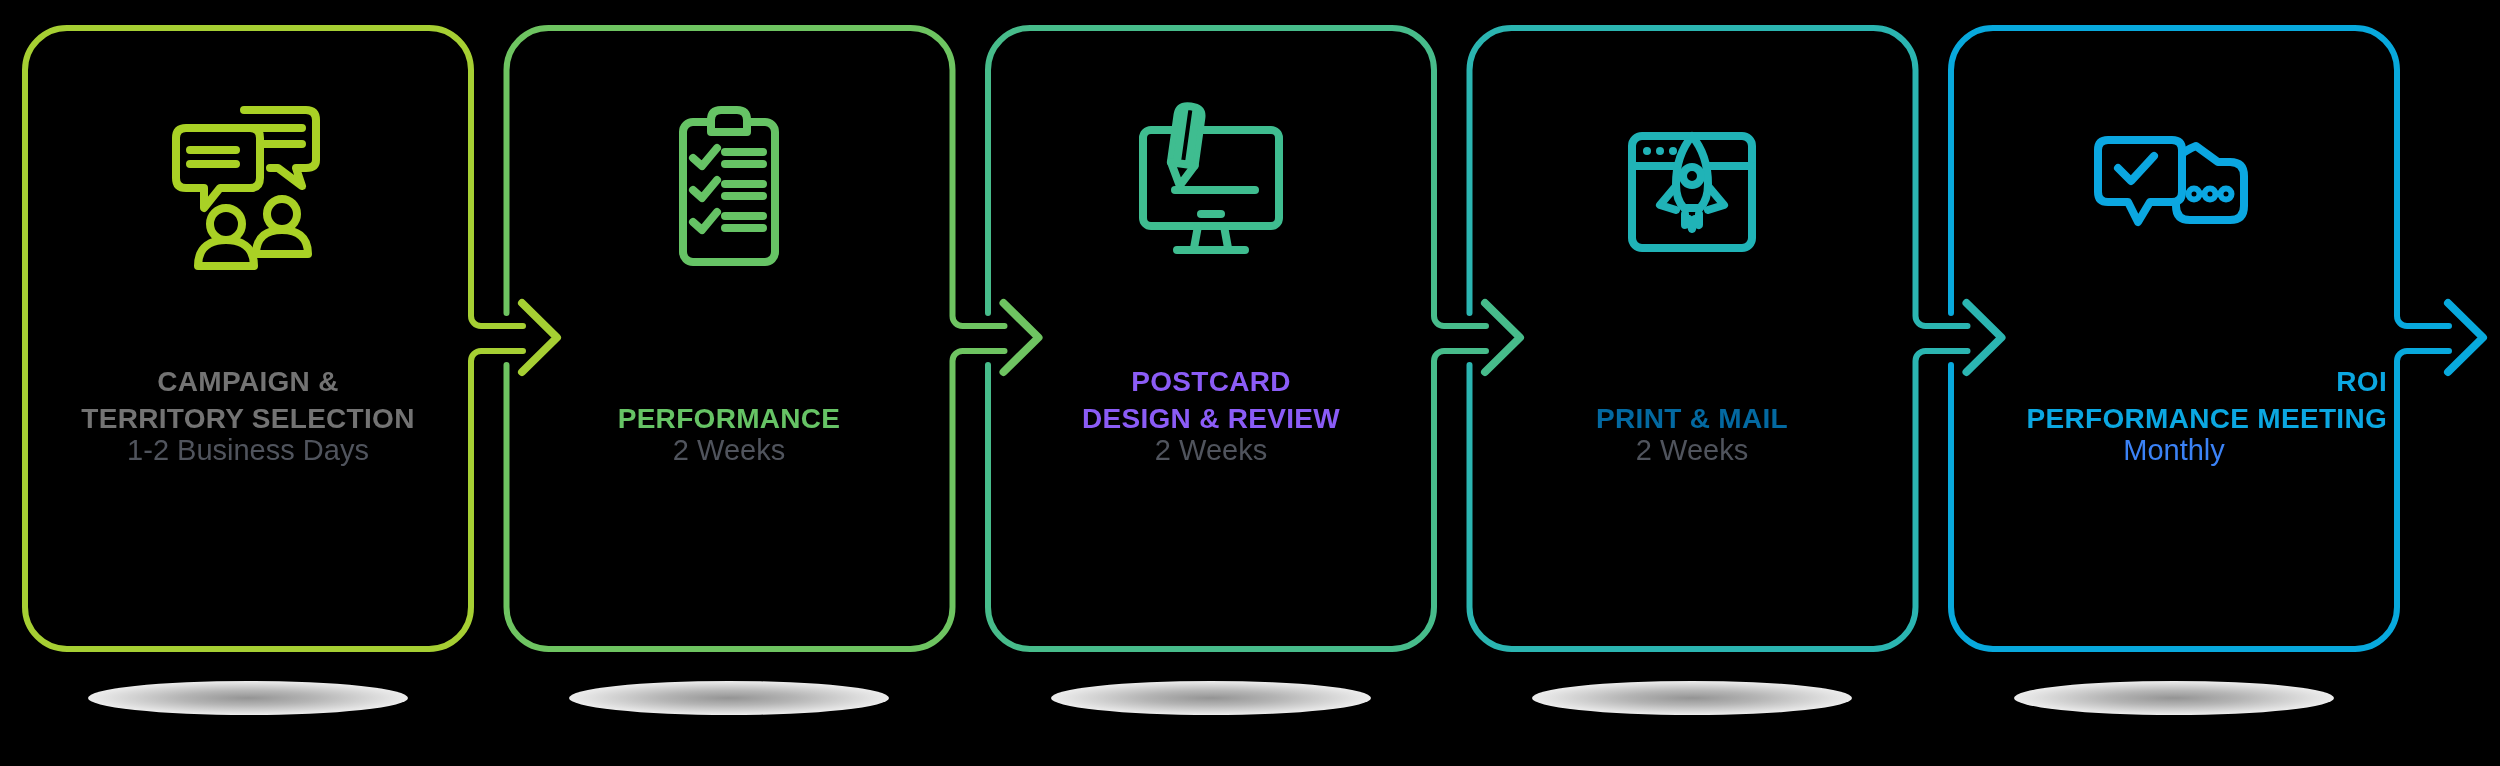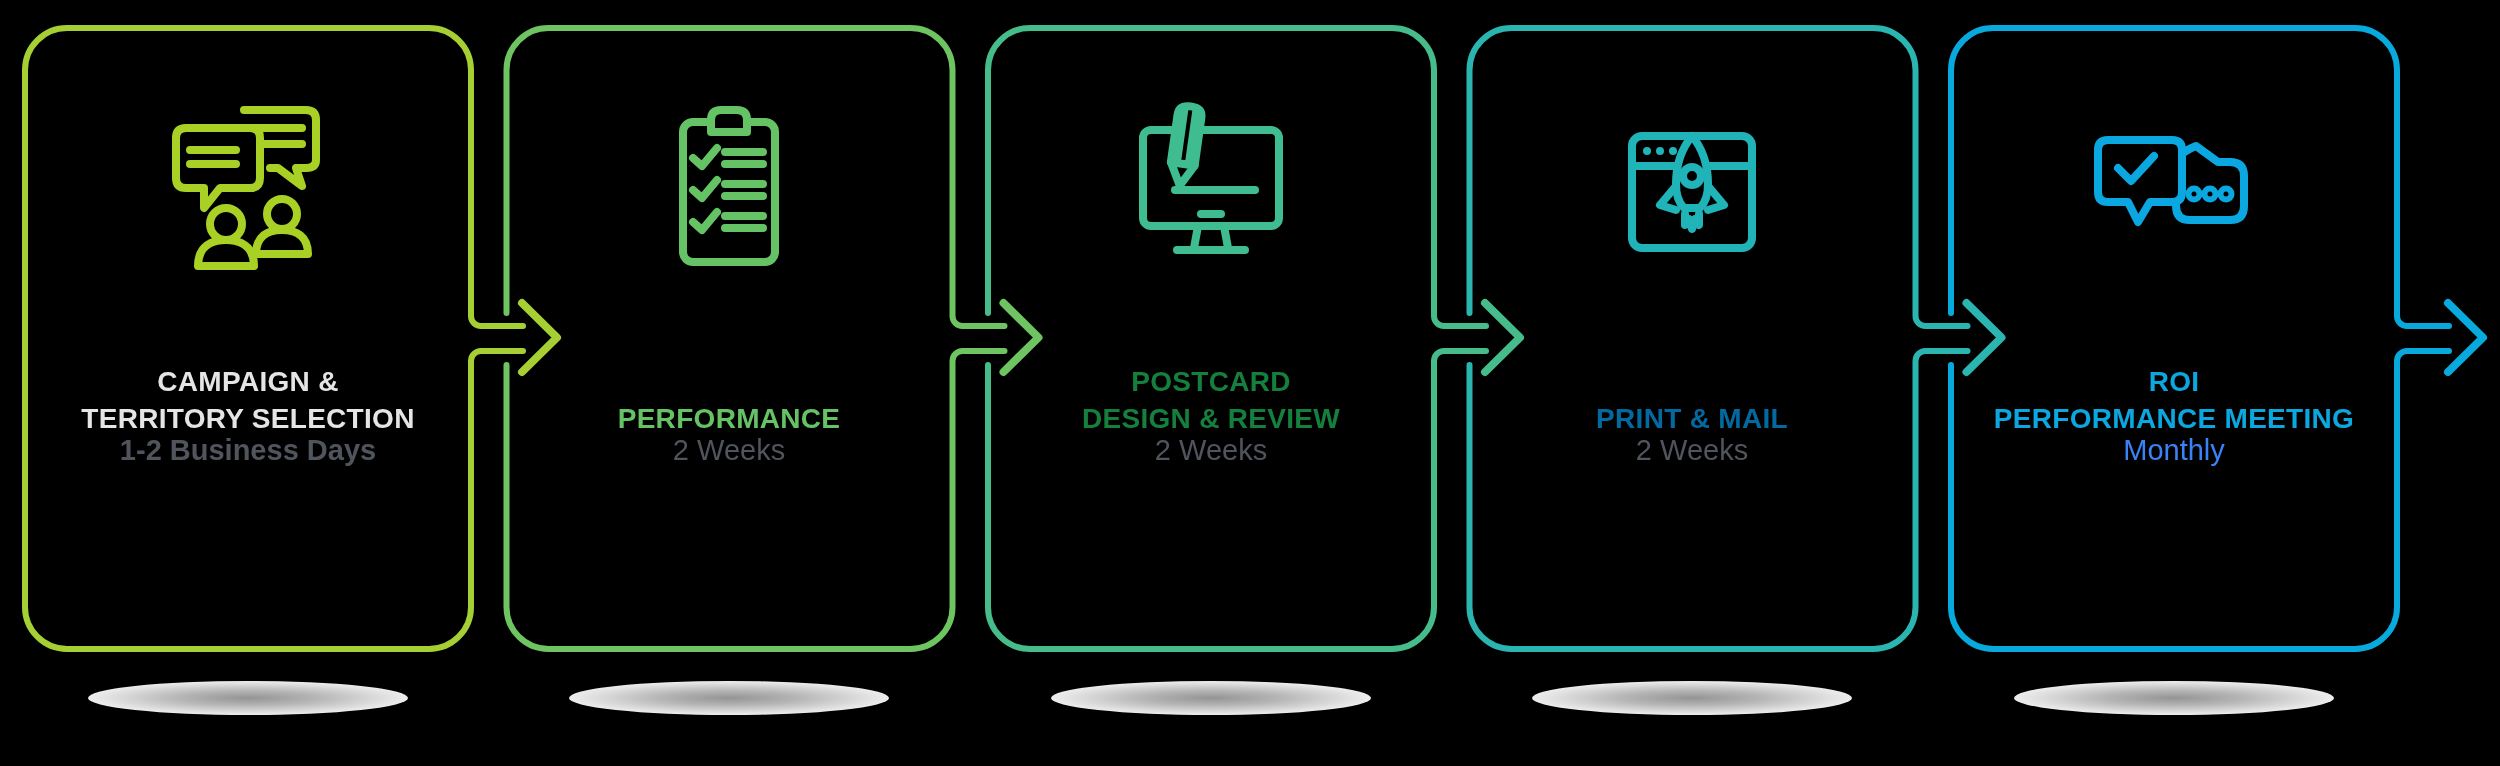--- a/index.html
+++ b/index.html
@@ -59,24 +59,24 @@
           <path class="knock" d="M28,26 H92 Q102,26 102,36 V76 Q102,86 92,86 H62 L46,106 L46,86 H28 Q18,86 18,76 V36 Q18,26 28,26 Z"></path>
           <path d="M32,48 H78 M32,62 H78"></path>
           <circle cx="124" cy="112" r="15" class="knock"></circle>
           <path class="knock" d="M98,152 C98,134 110,128 124,128 C138,128 150,134 150,152 Z"></path>
           <circle cx="68" cy="122" r="16" class="knock"></circle>
           <path class="knock" d="M40,164 C40,144 54,138 68,138 C82,138 96,144 96,164 Z"></path>
         </g>
       </svg>
     </div>
     <div class="title-box">
-        <div class="step-title" style="color: #e5e5e5;">CAMPAIGN &amp;
+        <div class="step-title" style="color: #737373;">CAMPAIGN &amp;
 TERRITORY SELECTION</div>
       </div>
-    <div class="step-duration" style="color: rgb(80, 84, 93); font-weight: bold;">1-2 Business Days</div>
+    <div class="step-duration" style="color: rgb(80, 84, 93);">1-2 Business Days</div>
   </div>
 
   <div class="card" style="left:506px">
     <div class="icon-box">
       <svg viewBox="0 0 180 180">
         <g class="ic" stroke="#66c365">
           <rect x="44" y="20" width="92" height="140" rx="10"></rect>
           <path class="knock" d="M72,30 V18 Q72,8 82,8 H98 Q108,8 108,18 V30 Z"></path>
           <path d="M54,56 L63,64 L78,46"></path>
           <path d="M86,50 H124 M86,62 H124"></path>
@@ -102,21 +102,21 @@
           <path d="M80,112 H100"></path>
           <path d="M77,124 L73,146 M103,124 L107,146 M56,148 H124"></path>
           <g transform="rotate(8 64 46)">
             <path class="knock" d="M52,14 Q52,4 64,4 Q76,4 76,14 V62 L64,84 L52,62 Z"></path>
             <path d="M52,62 H76 M58,7 V60 M70,7 V60"></path>
           </g>
         </g>
       </svg>
     </div>
     <div class="title-box">
-        <div class="step-title" style="color: #15803d;">POSTCARD
+        <div class="step-title" style="color: #8b5cf6;">POSTCARD
 DESIGN &amp; REVIEW</div>
       </div>
     <div class="step-duration" style="color: rgb(80, 84, 93);">2 Weeks</div>
   </div>
 
   <div class="card" style="left:1469px">
     <div class="icon-box">
       <svg viewBox="0 0 180 180">
         <g class="ic" stroke="#20b3b7">
           <rect x="30" y="34" width="120" height="112" rx="10"></rect>
@@ -149,21 +149,21 @@
             <circle cx="110" cy="92" r="5.5"></circle>
               <circle cx="126" cy="92" r="5.5"></circle>
               <circle cx="142" cy="92" r="5.5"></circle>
           </g>
           <path class="knock" d="M24,38 H88 Q98,38 98,48 V90 Q98,100 88,100 H66 L54,120 L44,100 H24 Q14,100 14,90 V48 Q14,38 24,38 Z"></path>
           <path d="M34,66 L47,79 L70,54"></path>
         </g>
       </svg>
     </div>
     <div class="title-box">
-        <div class="step-title" style="color: rgb(11, 167, 225);">ROI
+        <div class="step-title" style="color: rgb(11, 167, 225); text-align: right;">ROI
 PERFORMANCE MEETING</div>
       </div>
     <div class="step-duration" style="color: #3b82f6;">Monthly</div>
   </div>
 
   <div class="shadow" style="left:88px"></div>
   <div class="shadow" style="left:569px"></div>
   <div class="shadow" style="left:1051px"></div>
   <div class="shadow" style="left:1532px"></div>
   <div class="shadow" style="left:2014px"></div>

